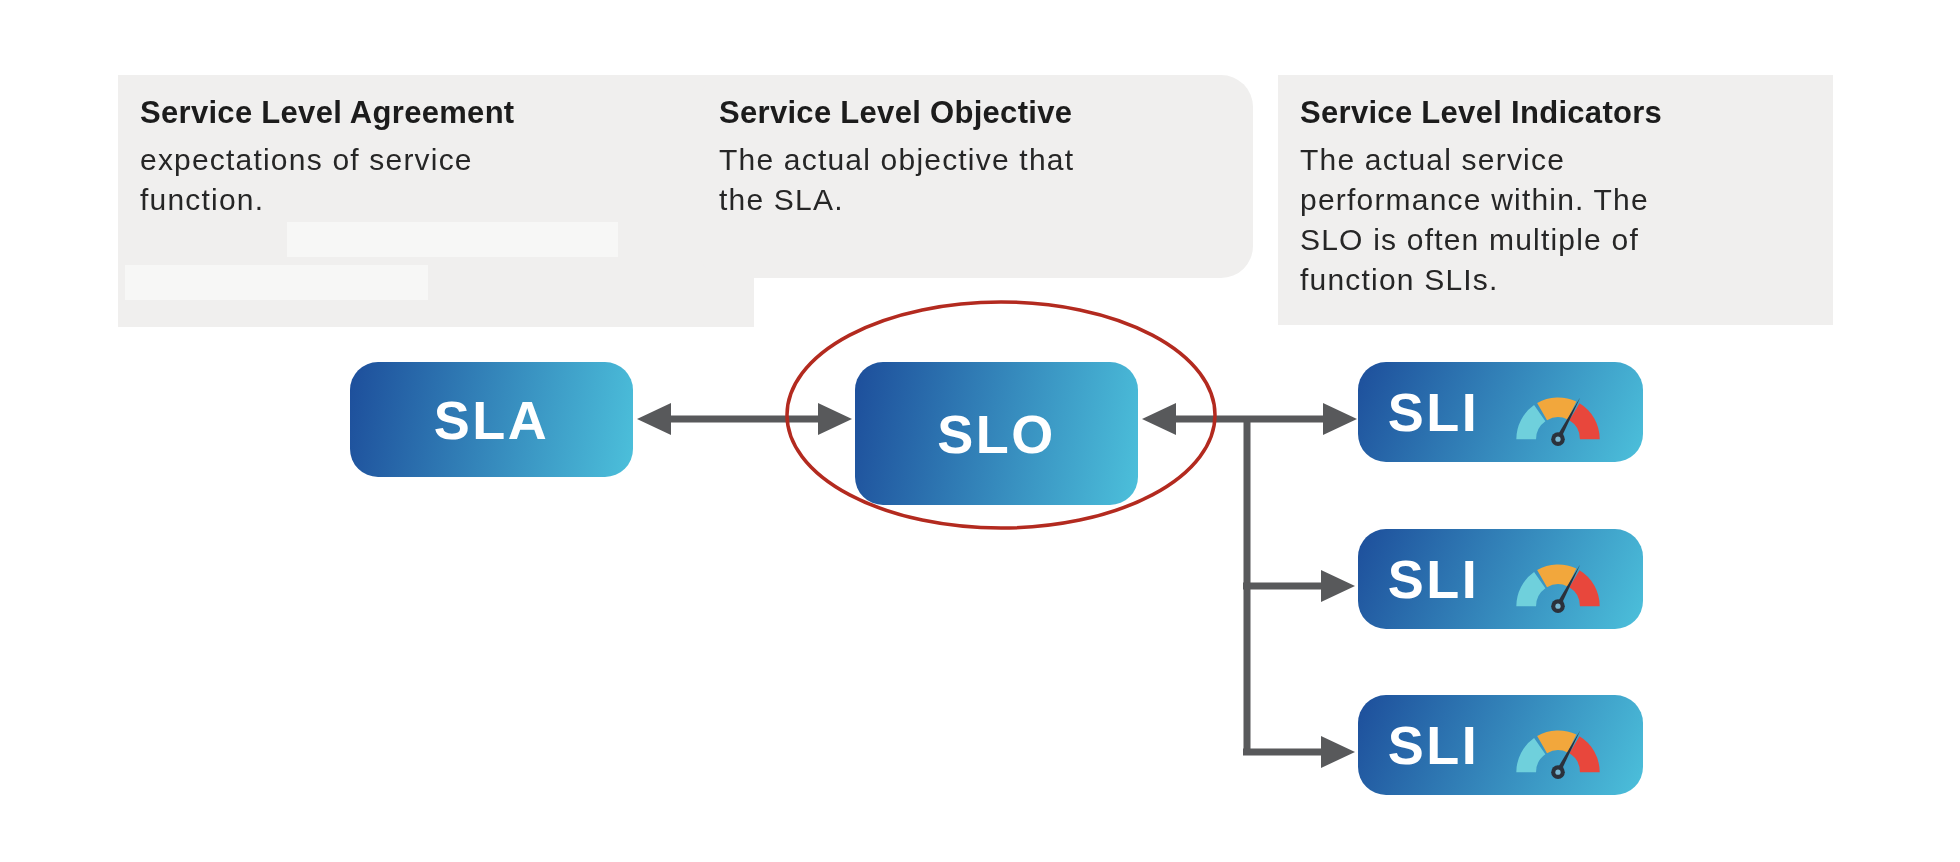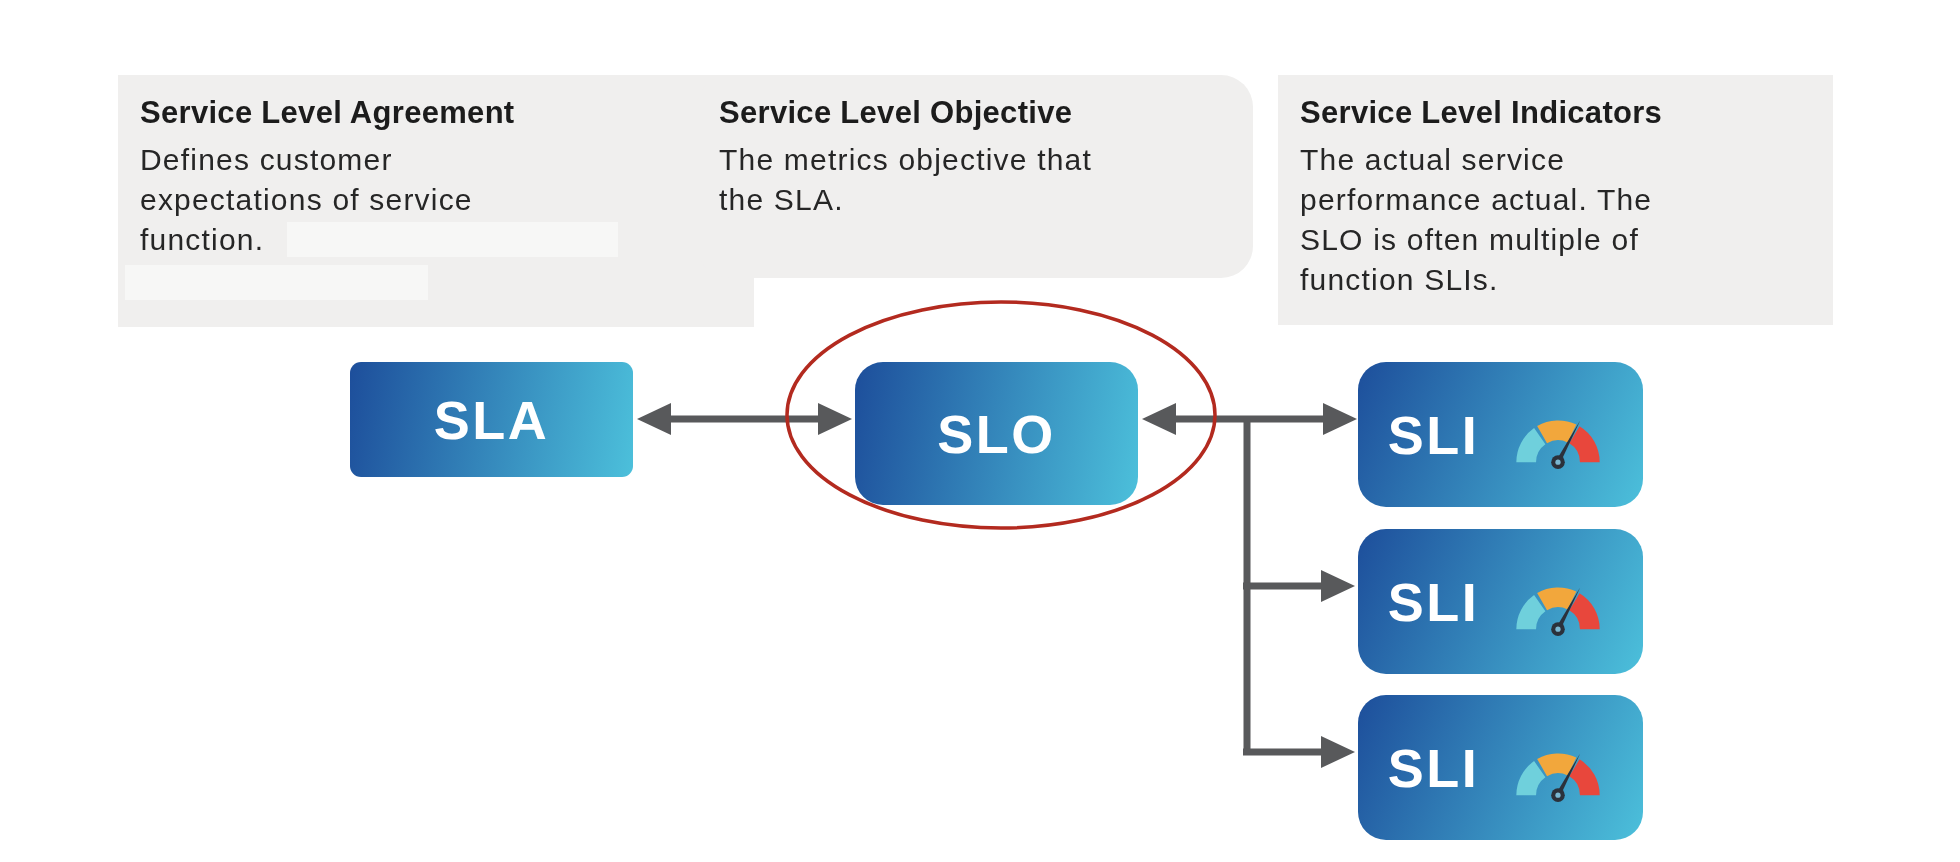--- a/index.html
+++ b/index.html
@@ -58,59 +58,58 @@
     justify-content: center;
     border-radius: 28px;
     background: linear-gradient(100deg, var(--node-grad-start, #1d4e9b) 0%, var(--node-grad-end, #4cc0db) 100%);
   }
   .node-label {
     color: var(--node-text, #ffffff);
     font-size: 54px;
     font-weight: 700;
     letter-spacing: 2.5px;
   }
-  #node-sla { left: 350px; top: 362px; width: 283px; height: 115px; border-radius: 11px; }
+  #node-sla { left: 350px; top: 362px; width: 283px; height: 115px; }
   #node-slo { left: 855px; top: 362px; width: 283px; height: 143px; }
-  .node-sli { left: 1358px; width: 285px; height: 145px; gap: 24px; background: linear-gradient(115deg, var(--node-grad-start, #1d4e9b) 0%, var(--node-grad-end, #4cc0db) 100%); }
+  .node-sli { left: 1358px; width: 285px; height: 100px; gap: 24px; background: linear-gradient(115deg, var(--node-grad-start, #1d4e9b) 0%, var(--node-grad-end, #4cc0db) 100%); }
   #node-sli-1 { top: 362px; }
   #node-sli-2 { top: 529px; }
   #node-sli-3 { top: 695px; }
 
   
   .gauge { width: 110px; height: 68px; margin-top: 6px; }
   .gauge-cyan   { fill: var(--gauge-cyan, #6fd0dc); }
   .gauge-orange { fill: var(--gauge-orange, #f2a73c); }
   .gauge-red    { fill: var(--gauge-red, #e8473c); }
   .gauge-needle { fill: var(--gauge-needle, #2b313b); }
   .gauge-pivot-hole { fill: #79b7d2; }
 </style>
 </head>
 <body>
 
 <div class="stage">
 
   <div class="panel" id="panel-1">
     <h3 class="panel-title">Service Level Agreement</h3>
-    <div class="panel-line">Defines customer</div>
     <div class="panel-line">expectations of service</div>
     <div class="panel-line">function.</div>
     <div class="redact" id="redact-1"></div>
     <div class="redact" id="redact-2"></div>
   </div>
 
   <div class="panel" id="panel-2">
     <h3 class="panel-title">Service Level Objective</h3>
-    <div class="panel-line">The metrics objective that</div>
+    <div class="panel-line">The actual objective that</div>
     <div class="panel-line">the SLA.</div>
   </div>
 
   <div class="panel" id="panel-3">
     <h3 class="panel-title">Service Level Indicators</h3>
     <div class="panel-line">The actual service</div>
-    <div class="panel-line">performance actual. The</div>
+    <div class="panel-line">performance within. The</div>
     <div class="panel-line">SLO is often multiple of</div>
     <div class="panel-line">function SLIs.</div>
   </div>
 
   <svg class="overlay" viewBox="0 0 1960 862">
 
     <g>
       <line class="connector-line" x1="664" y1="419" x2="824" y2="419"></line>
       <polygon class="connector-head" points="637,419 671,403 671,435"></polygon>
       <polygon class="connector-head" points="852,419 818,403 818,435"></polygon>

